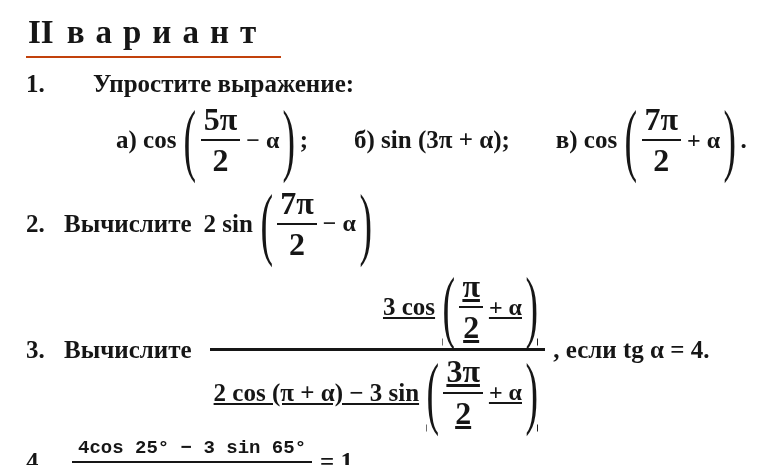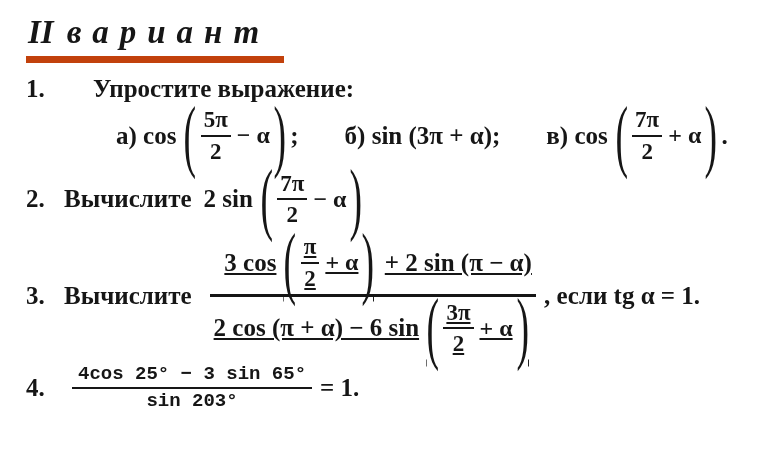--- a/index.html
+++ b/index.html
@@ -10,24 +10,23 @@
     color: #161616;
     font-family: "Liberation Serif", "DejaVu Serif", serif;
     font-weight: 700;
     overflow: hidden;
   }
   .page { padding: 14px 8px 0 26px; }
 
   
   .title {
     display: inline-block;
-    font-style: italic;
     font-size: 33px;
     line-height: 1.1;
-    border-bottom: 7px solid #c2410c;
+    border-bottom: 2px solid #c2410c;
     padding: 0 14px 6px 2px;
     margin-bottom: 10px;
     white-space: nowrap;
   }
   .title .tword { letter-spacing: 11px; margin-left: 13px; }
 
   
   .problem { display: flex; align-items: center; margin-top: 7px; }
   .problem.first { align-items: flex-start; margin-top: 2px; }
   .pnum { flex: 0 0 38px; font-size: 25px; }
@@ -41,21 +40,21 @@
     display: flex; align-items: center;
     margin-left: 52px; margin-top: 4px;
     column-gap: 46px;
   }
 
   
   .fr {
     display: inline-flex; flex-direction: column; align-items: center;
     line-height: 1.1; margin: 0 1px;
   }
-  .fr .fnum, .fr .fden { font-size: 23px; padding: 0 3px; white-space: pre; }
+  .fr .fnum, .fr .fden { font-size: 32px; padding: 0 3px; white-space: pre; }
   .fr .fbar { align-self: stretch; border-top: 2.5px solid #161616; margin: 2px 0; }
   .fr.plain .fnum, .fr.plain .fden { font-size: 19px; padding: 0 6px; font-family: Liberation Mono, monospace; }
 
   
   .tparen {
     font-weight: 400; font-size: 46px; line-height: 1;
     display: inline-block;
     transform: scaleY(1.75) scaleX(0.82);
     margin: 0 2px;
   }
@@ -155,39 +154,38 @@
         <span class="brow">
           <span class="txt fn">3 cos</span>
           <span class="tparen">(</span>
           <span class="fr">
             <span class="fnum">π</span>
             <span class="fbar"></span>
             <span class="fden">2</span>
           </span>
           <span class="txt tail">+ α</span>
           <span class="tparen">)</span>
-          <span class="txt mgl">+ 2 sin (π − α)</span>
         </span>
 
         <span class="bbar"></span>
 
         <span class="brow">
-          <span class="txt fn">2 cos (π + α) − 6 sin</span>
+          <span class="txt fn">2 cos (π + α) − 3 sin</span>
           <span class="tparen">(</span>
           <span class="fr">
             <span class="fnum">3π</span>
             <span class="fbar"></span>
             <span class="fden">2</span>
           </span>
           <span class="txt tail">+ α</span>
           <span class="tparen">)</span>
         </span>
       </span>
 
-      <span class="txt mgs">, если tg α = 1.</span>
+      <span class="txt mgs">, если tg α = 4.</span>
     </div>
   </div>
 
   
   <div class="problem">
     <div class="pnum">4.</div>
     <div class="m">
       <span class="fr plain frwrap">
         <span class="fnum">4cos 25° − 3 sin 65°</span>
         <span class="fbar"></span>

